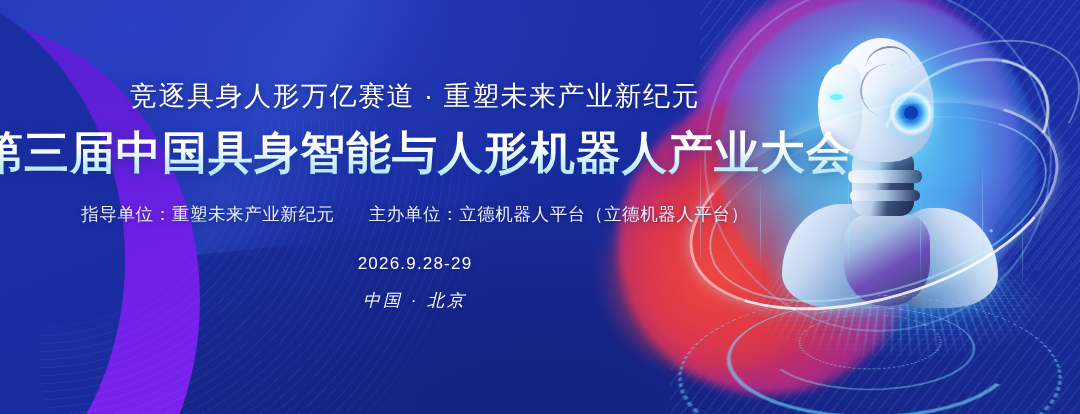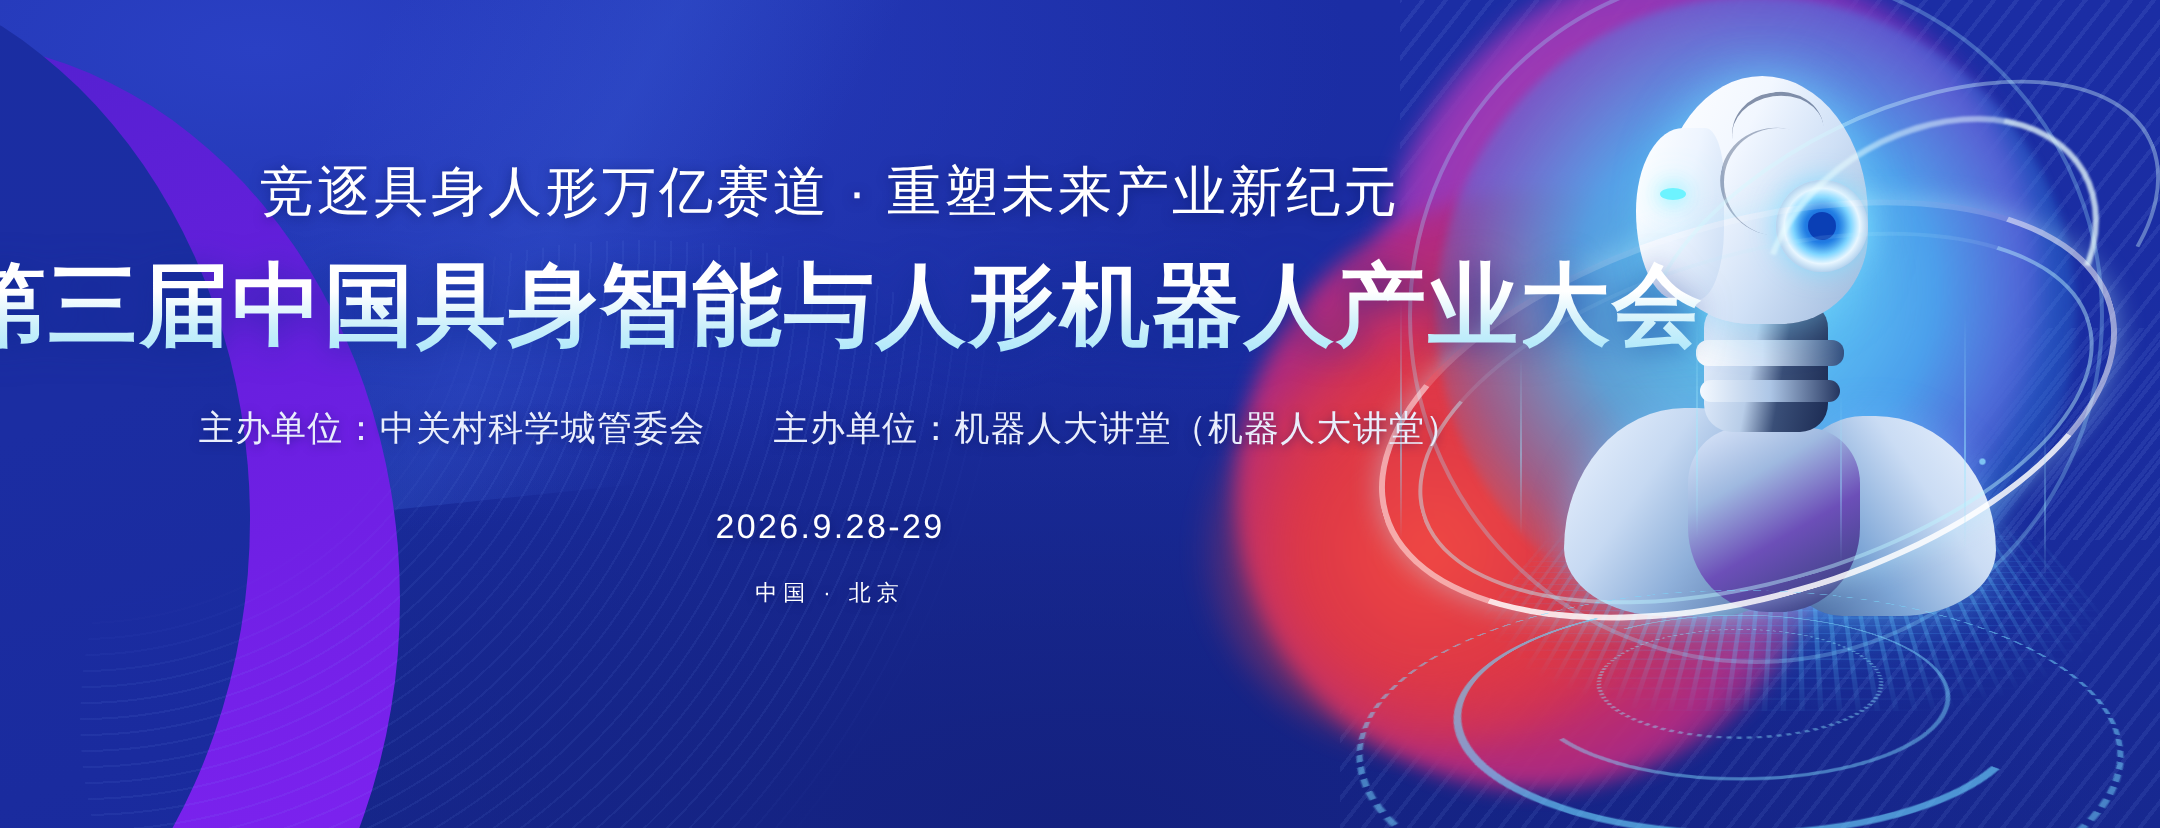--- a/index.html
+++ b/index.html
@@ -258,22 +258,23 @@
   .orgs{
     margin-top:19px;display:flex;gap:34px;white-space:nowrap;
     font-size:17.5px;color:#e9eefc;letter-spacing:.6px;
     text-shadow:0 1px 5px rgba(0,20,90,.5);
   }
   .date{
     margin-top:28px;font-size:17px;color:#ffffff;letter-spacing:1.2px;
     text-shadow:0 1px 5px rgba(0,20,90,.5);
   }
   .place{
-    margin-top:15px;font-size:11px;color:#ffffff;letter-spacing:3px;
+    margin-top:15px;font-size:17px;color:#ffffff;letter-spacing:3px;
     text-shadow:0 1px 5px rgba(0,20,90,.5);
+    font-style:italic;
   }
 </style>
 </head>
 <body>
 
 <div class="banner">
 
   <div class="bg-base"></div>
   <div class="diag-band"></div>
   <div class="purple-arc"></div>
@@ -319,20 +320,20 @@
     <div class="tr tr2"></div>
     <div class="tr tr3"></div>
     <div class="tr tr4"></div>
   </div>
   <div class="streaks"></div>
 
   <div class="content">
     <div class="tagline">竞逐具身人形万亿赛道 · 重塑未来产业新纪元</div>
     <div class="title">第三届中国具身智能与人形机器人产业大会</div>
     <div class="orgs">
-      <span>主办单位：中关村科学城管委会</span>
-      <span>主办单位：机器人大讲堂（机器人大讲堂）</span>
+      <span>指导单位：重塑未来产业新纪元</span>
+      <span>主办单位：立德机器人平台（立德机器人平台）</span>
     </div>
     <div class="date">2026.9.28-29</div>
     <div class="place">中国 · 北京</div>
   </div>
 
 </div>
 
 </body></html>

